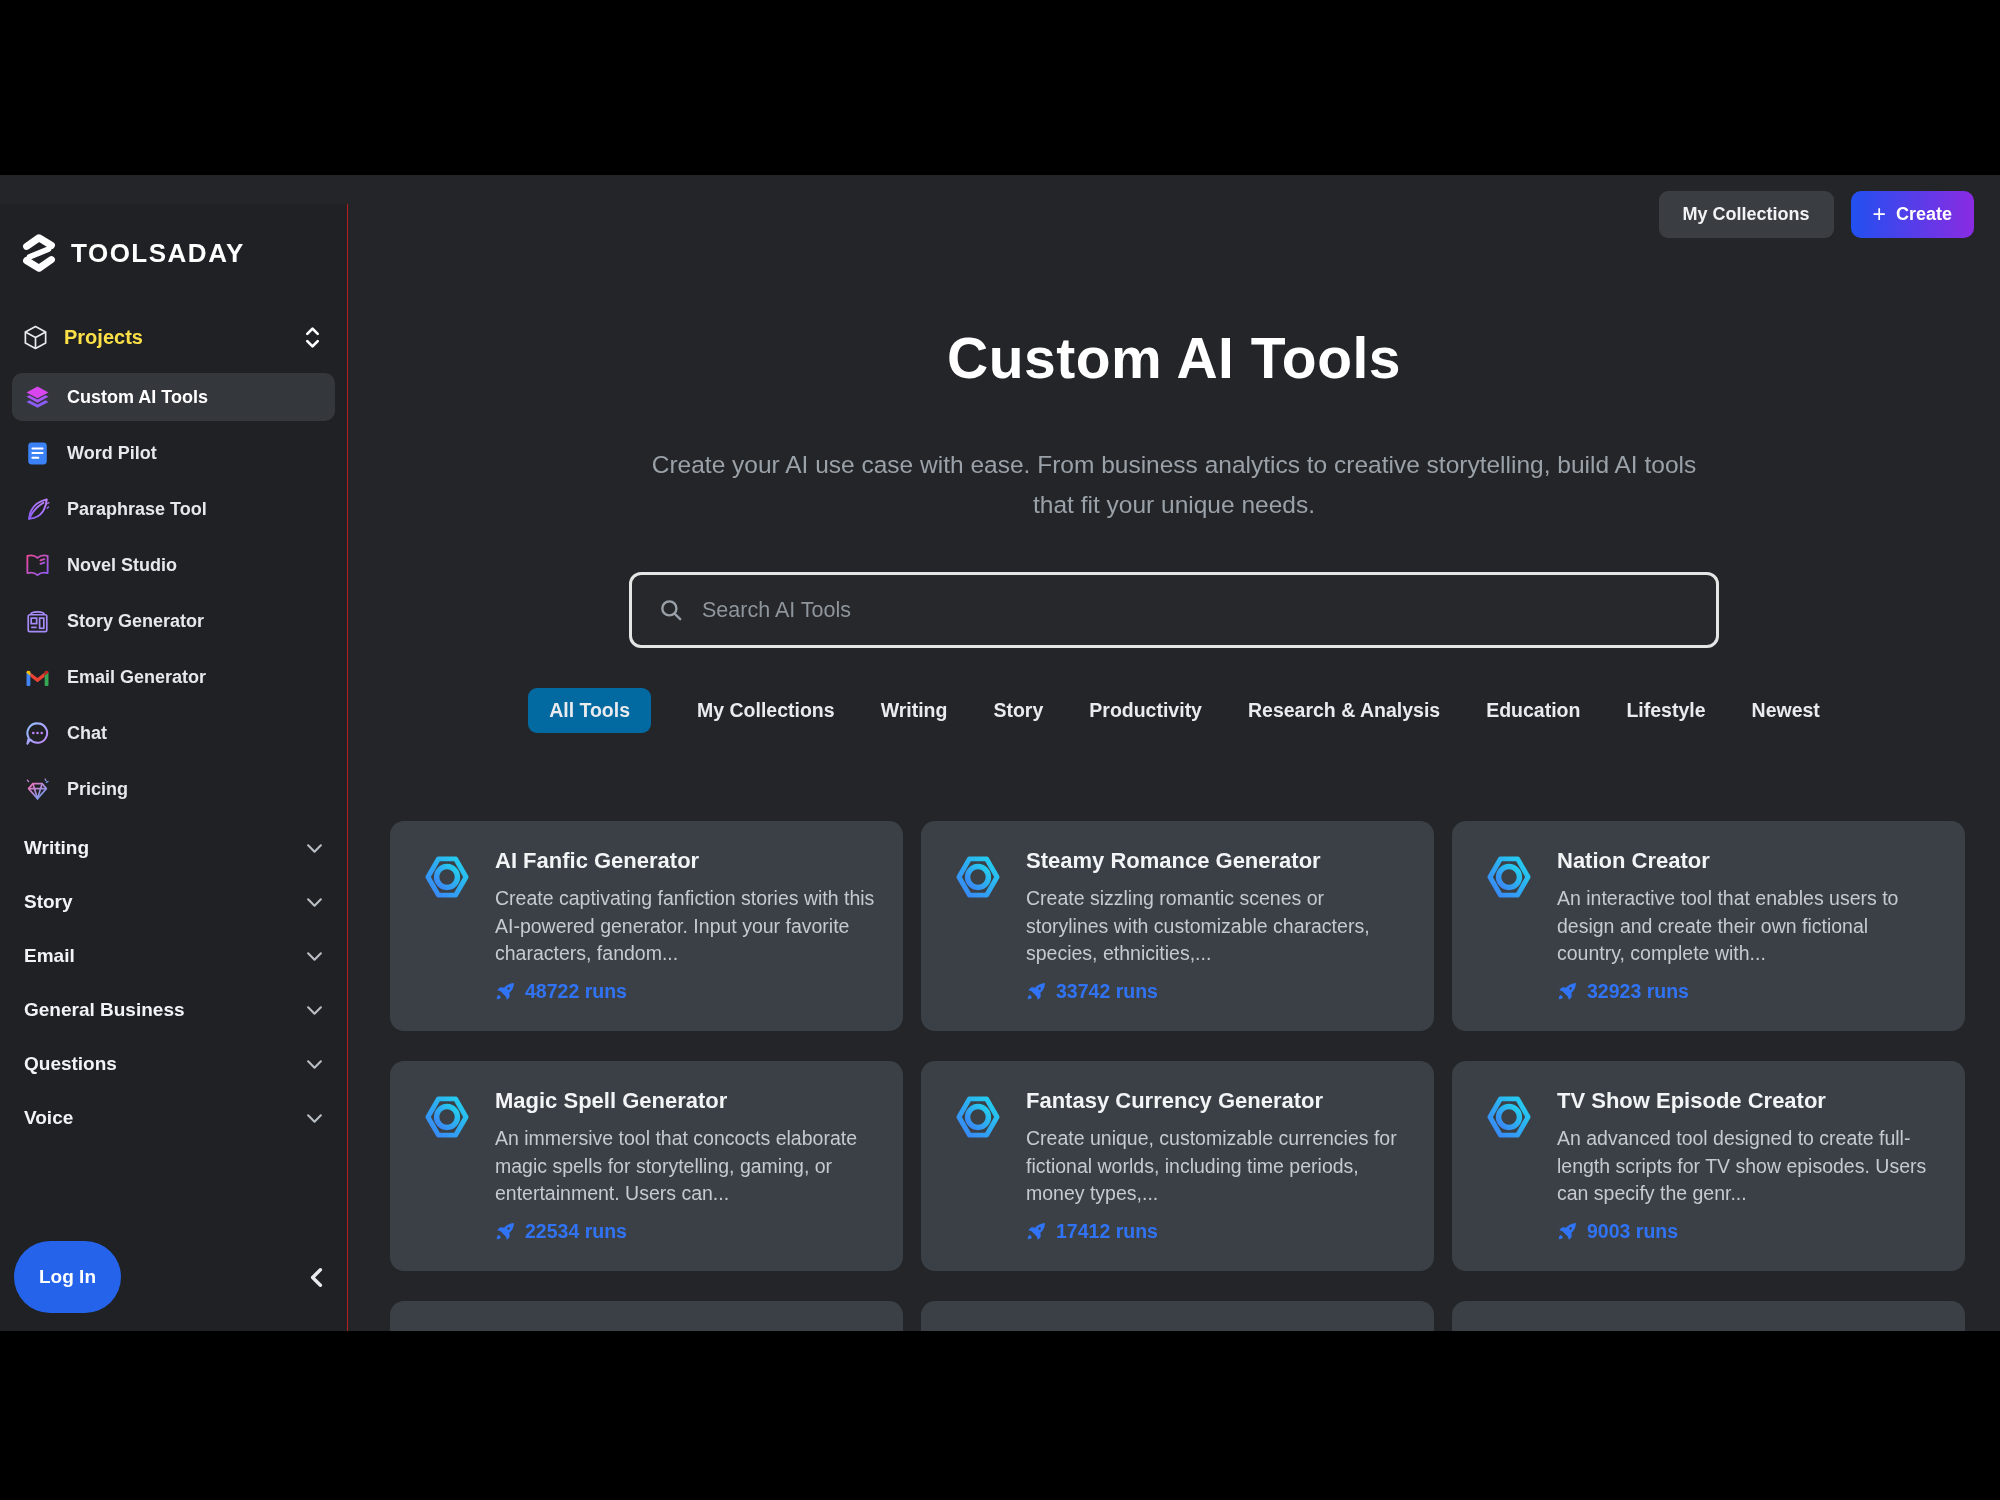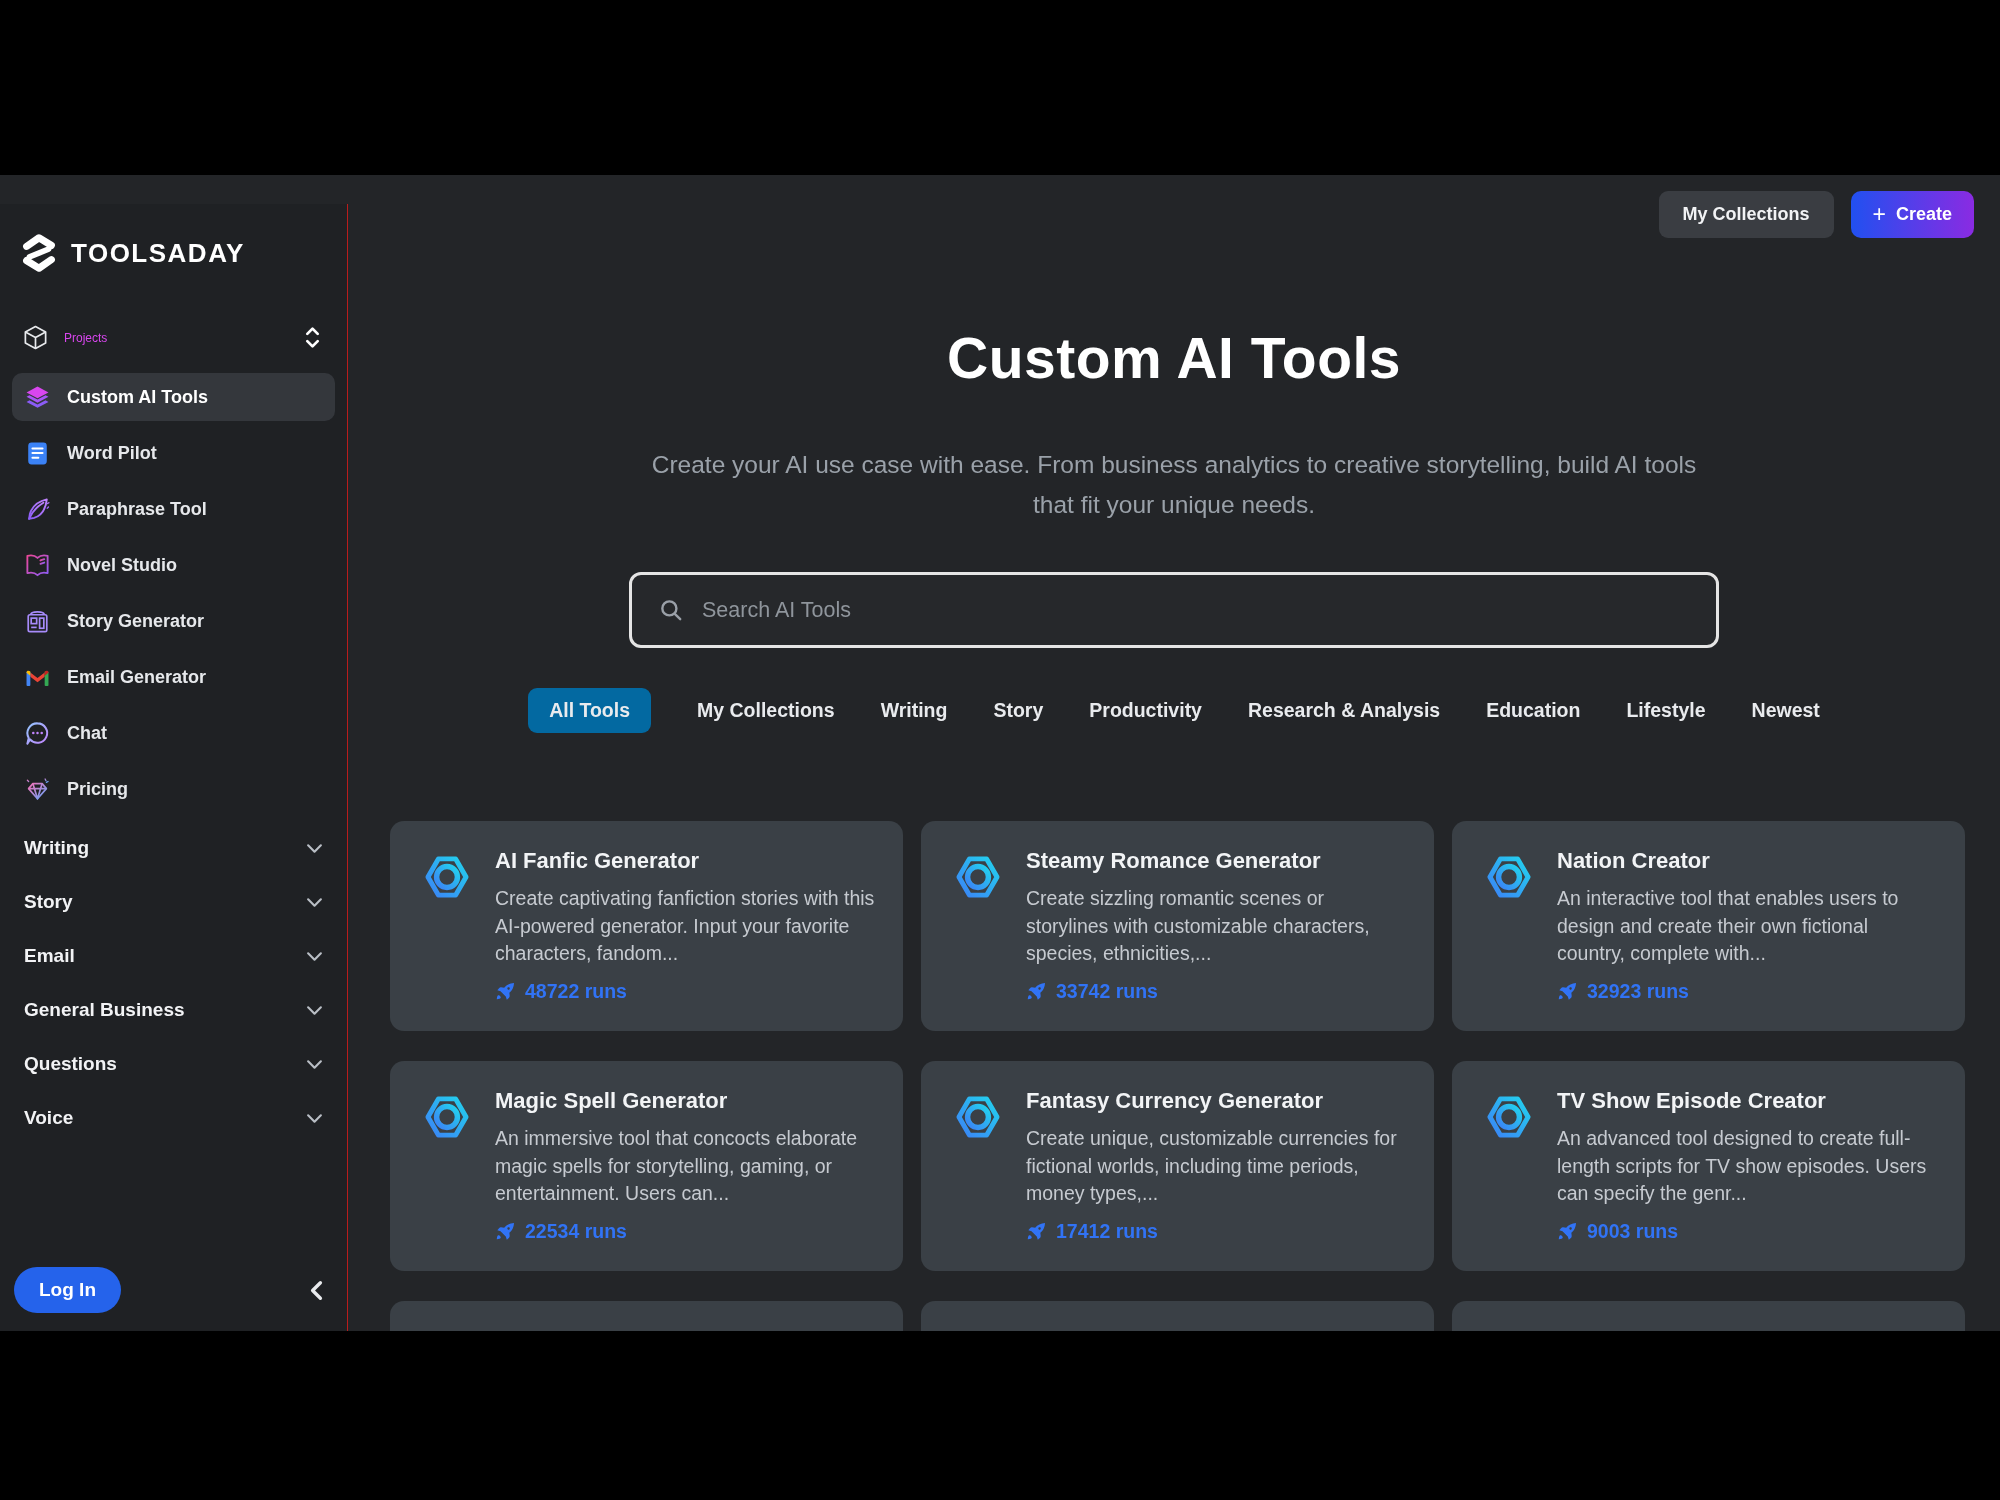--- a/index.html
+++ b/index.html
@@ -14,42 +14,42 @@
   }
   
   .sidebar {
     width:348px; min-width:348px; background:#1f2124; border-right:1px solid #b91c1c;
     position:relative;
     margin-top:29px;
   }
   .logo-row { display:flex; align-items:center; gap:13px; padding:30px 22px 0 20px; }
   .logo-text { color:#fff; font-size:26px; font-weight:800; letter-spacing:1.5px; }
   .projects-row { display:flex; align-items:center; gap:15px; margin:52px 26px 0 22px; }
-  .projects-label { color:#d946ef; font-size:12px; font-weight:400; flex:1; }
+  .projects-label { color:#fde047; font-size:20px; font-weight:700; flex:1; }
   .nav { margin-top:22px; padding:0 12px; }
   .nav-item {
     display:flex; align-items:center; gap:16px; height:48px; padding:0 12px;
     border-radius:10px; margin-bottom:8px; color:#e6e8eb; font-size:18px; font-weight:600;
     cursor:pointer;
   }
   .nav-item.active { background:#34373c; color:#fff; font-weight:700; }
   .nav-icon { width:27px; height:27px; display:flex; flex:none; }
   .nav-icon svg { width:100%; height:100%; }
   .categories { margin-top:6px; padding:0 12px; }
   .cat-row {
     display:flex; align-items:center; justify-content:space-between; height:54px;
     padding:0 12px; color:#f2f3f5; font-size:19px; font-weight:700; cursor:pointer;
   }
   .sidebar-footer {
     position:absolute; bottom:18px; left:14px; right:24px;
     display:flex; align-items:center; justify-content:space-between;
   }
   .login-btn {
     background:#2563eb; color:#fff; border:none; border-radius:999px;
-    padding:12px 25px; font-size:19px; font-weight:700; cursor:pointer;
+    padding:25px 25px; font-size:19px; font-weight:700; cursor:pointer;
     font-family:inherit;
   }
   
   .main { flex:1; position:relative; overflow:hidden; background:#232528; }
   .header-actions { position:absolute; top:16px; right:26px; display:flex; gap:17px; align-items:center; }
   .btn-collections {
     background:#3a3d42; color:#f2f3f5; border-radius:9px; padding:13px 24px;
     font-size:18px; font-weight:600; border:none; cursor:pointer; font-family:inherit;
   }
   .btn-create {

